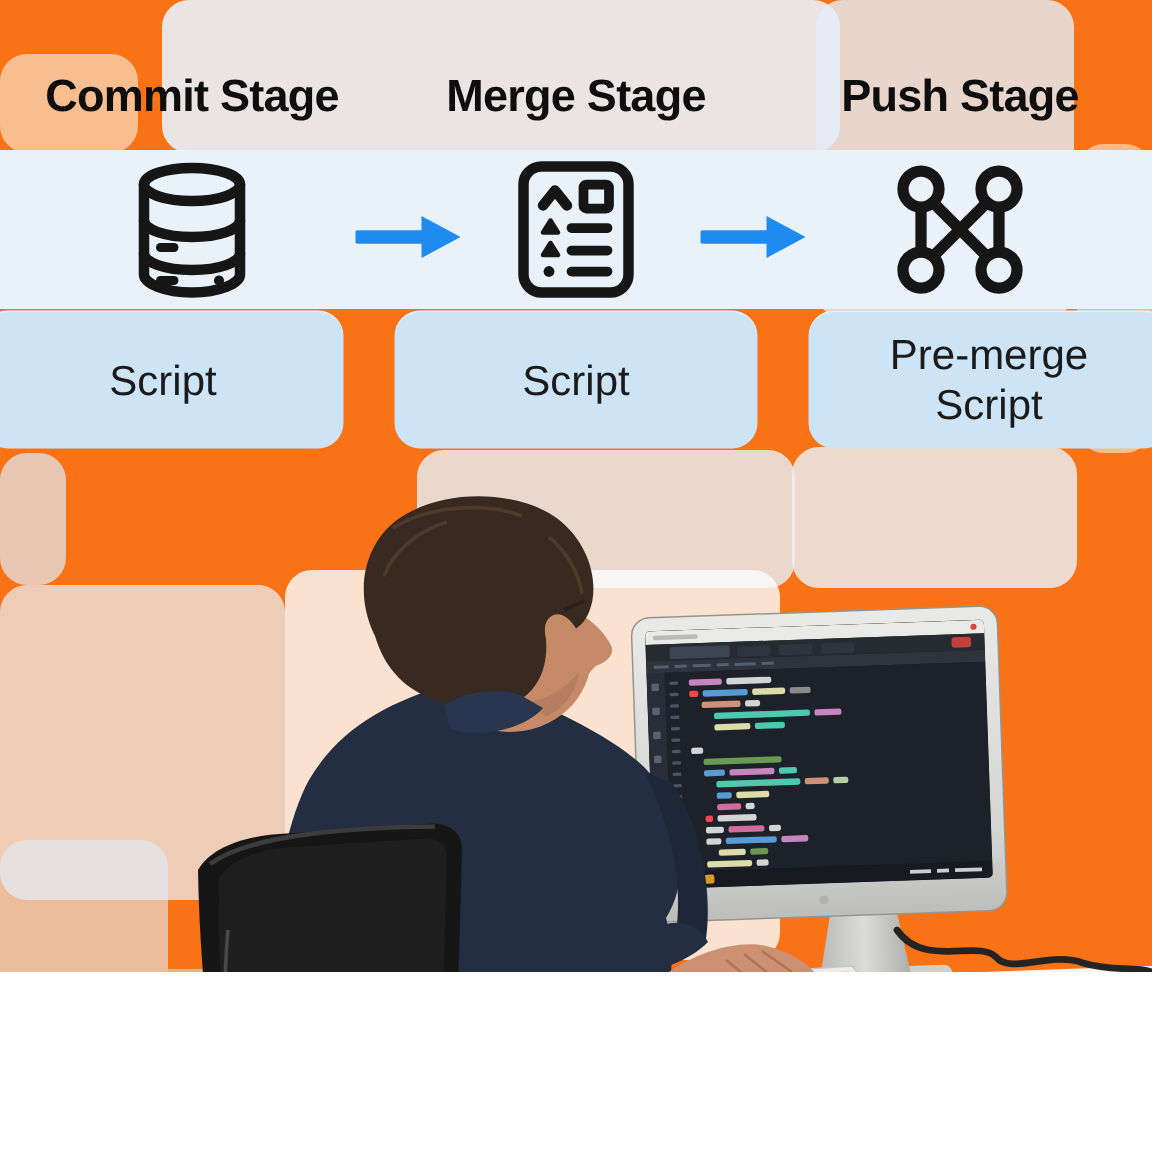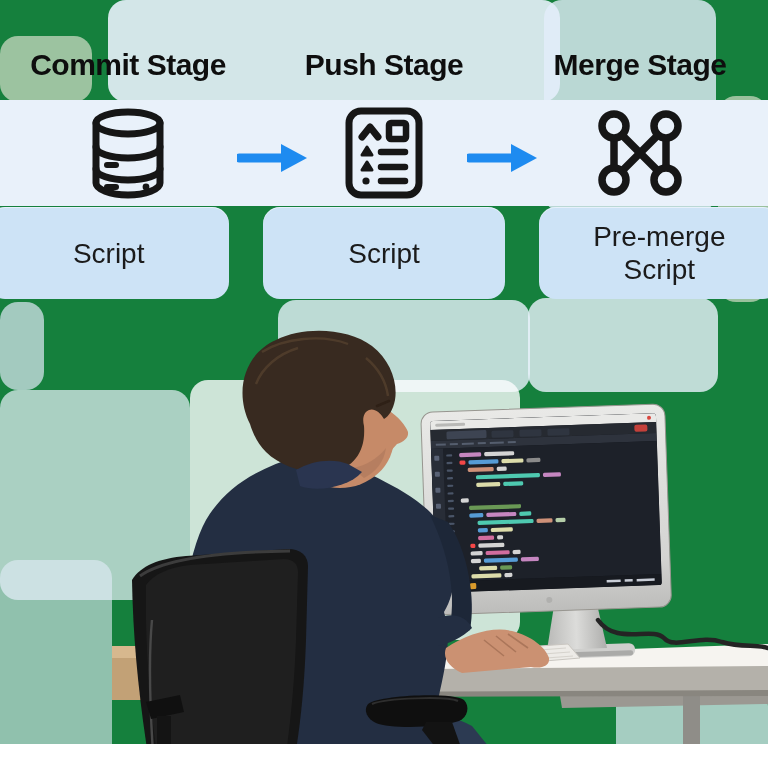--- a/index.html
+++ b/index.html
@@ -1,17 +1,17 @@
 <!DOCTYPE html>
 <html><head>
 <meta charset="utf-8">
 <style>
   html,body{margin:0;padding:0;background:#ffffff;}
-  .canvas{position:relative;width:768px;height:744px;overflow:hidden;
-          background:#15803d;font-family:"Liberation Sans",sans-serif;}
+  .canvas{position:relative;width:768px;height:648px;overflow:hidden;
+          background:#f97316;font-family:"Liberation Sans",sans-serif;}
   .tile{position:absolute;border-radius:18px;}
 
   
   .pipeline{position:absolute;left:0;top:0;width:768px;height:310px;}
   .icon-band{position:absolute;left:0;top:100px;width:768px;height:106px;background:#e9f1fa;}
   .titles-row{position:absolute;left:0;top:48px;width:768px;display:flex;}
   .stage-col{width:256px;display:flex;justify-content:center;}
   .stage-title{font-size:30px;font-weight:700;letter-spacing:-.5px;color:#0e0e0e;}
   .icons-row{position:absolute;left:0;top:100px;width:768px;height:106px;display:flex;}
   .icon-cell{width:256px;display:flex;align-items:center;justify-content:center;}
@@ -44,24 +44,24 @@
   <div class="tile" style="left:616px;top:688px;width:152px;height:80px;background:#e3eef9;opacity:.7"></div>
 
   <section class="pipeline">
     <div class="icon-band"></div>
 
     <div class="titles-row">
       <div class="stage-col">
           <span class="stage-title">Commit Stage</span>
         </div>
       <div class="stage-col">
-          <span class="stage-title">Push Stage</span>
+          <span class="stage-title">Merge Stage</span>
         </div>
       <div class="stage-col">
-          <span class="stage-title">Merge Stage</span>
+          <span class="stage-title">Push Stage</span>
         </div>
     </div>
 
     <div class="icons-row">
       <div class="icon-cell">
         <svg width="84" height="92" viewBox="0 0 84 92" fill="none" stroke="#161616" stroke-width="7" stroke-linecap="round">
           <ellipse cx="42" cy="16" rx="32" ry="11"></ellipse>
           <path d="M10 16 V76 C10 82 24 88 42 88 C60 88 74 82 74 76 V16"></path>
           <path d="M10 40 C10 46 24 51 42 51 C60 51 74 46 74 40"></path>
           <path d="M10 62 C10 68 24 73 42 73 C60 73 74 68 74 62"></path>

